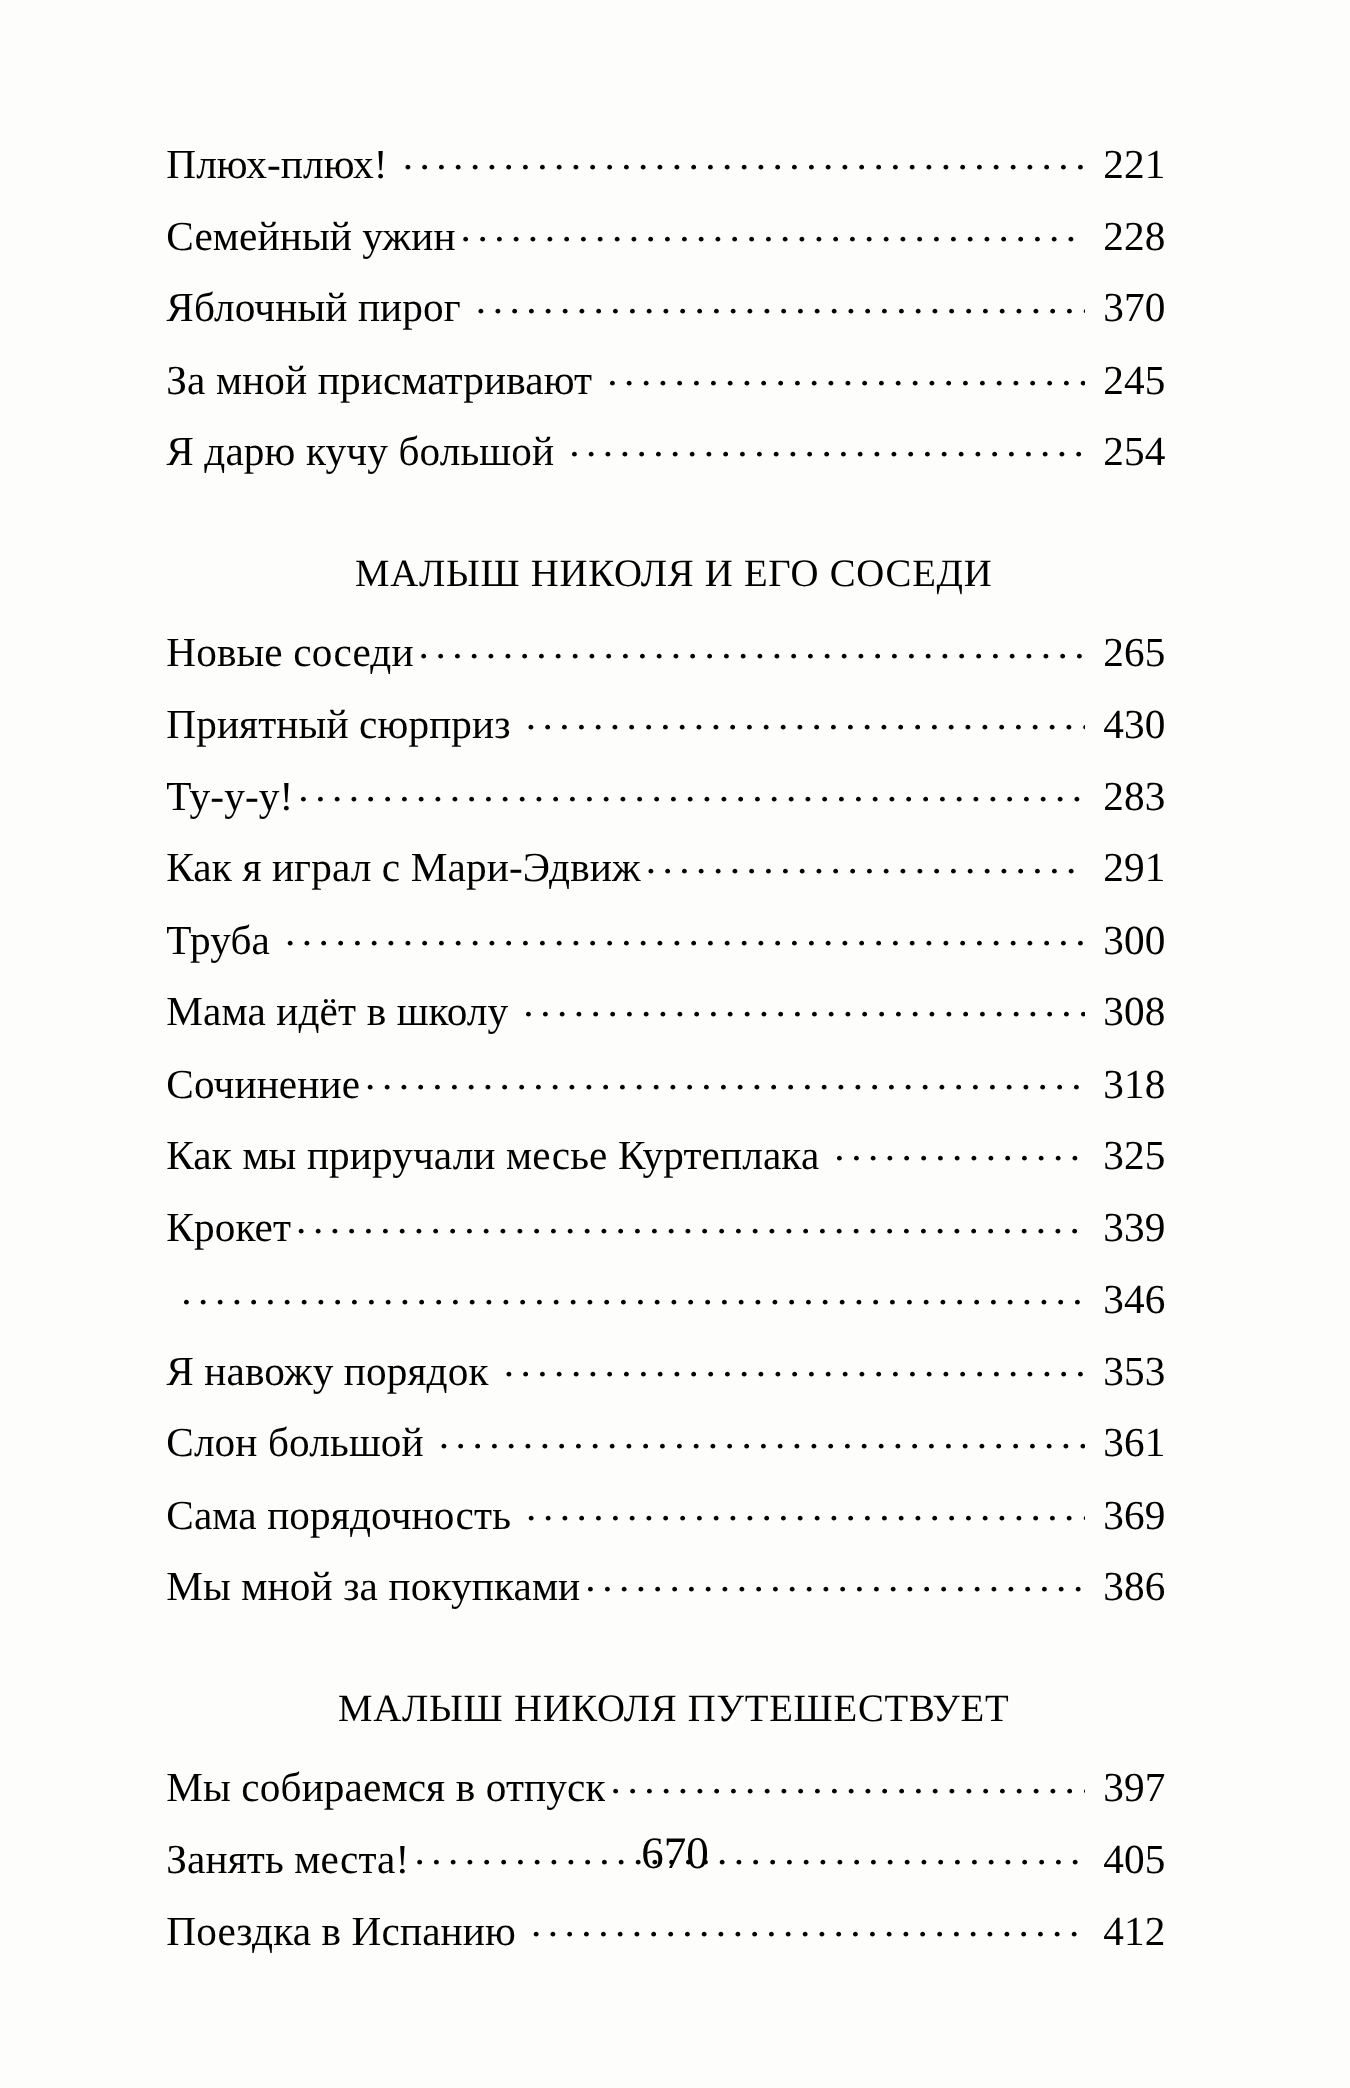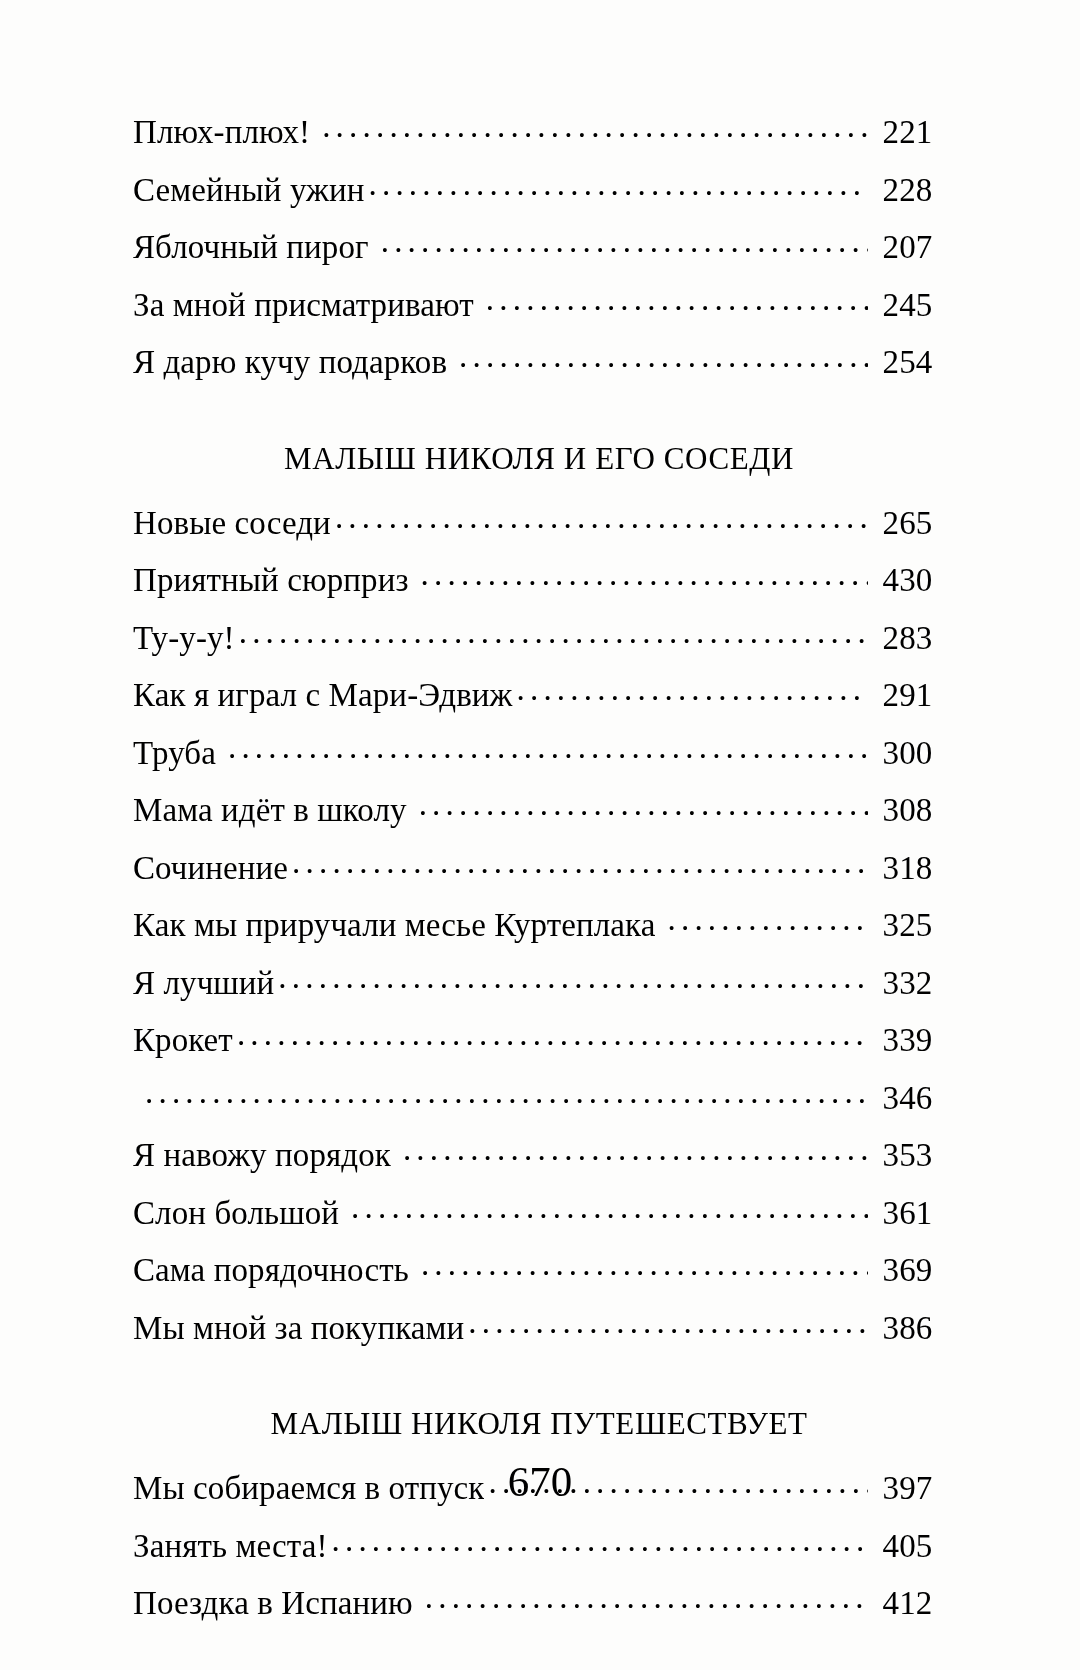--- a/index.html
+++ b/index.html
@@ -92,21 +92,21 @@
   .spacer-before-heading { height: 47px; }
   .spacer-after-heading  { height: 16px; }
 
   
   .folio {
     position: absolute;
     left: 0;
     top: 1462px;
     width: 1080px;
     text-align: center;
-    font-size: 43px;
+    font-size: 36px;
     line-height: 40px;
   }
 </style>
 </head>
 <body>
 
 <div class="page">
   <div class="content" id="toc-root">
       <div class="toc-entry gap">
         <span class="toc-title">Плюх-плюх!</span>
@@ -114,29 +114,29 @@
         <span class="toc-page">221</span>
       </div>
       <div class="toc-entry">
         <span class="toc-title">Семейный ужин</span>
         <span class="toc-leader"></span>
         <span class="toc-page">228</span>
       </div>
       <div class="toc-entry gap">
         <span class="toc-title">Яблочный пирог</span>
         <span class="toc-leader"></span>
-        <span class="toc-page">207</span>
+        <span class="toc-page">370</span>
       </div>
       <div class="toc-entry gap">
         <span class="toc-title">За мной присматривают</span>
         <span class="toc-leader"></span>
         <span class="toc-page">245</span>
       </div>
       <div class="toc-entry gap">
-        <span class="toc-title">Я дарю кучу подарков</span>
+        <span class="toc-title">Я дарю кучу большой</span>
         <span class="toc-leader"></span>
         <span class="toc-page">254</span>
       </div>
       <div class="spacer-before-heading"></div>
       <div class="section-heading">МАЛЫШ НИКОЛЯ И ЕГО СОСЕДИ</div>
       <div class="spacer-after-heading"></div>
       <div class="toc-entry">
         <span class="toc-title">Новые соседи</span>
         <span class="toc-leader"></span>
         <span class="toc-page">265</span>
@@ -170,25 +170,20 @@
         <span class="toc-title">Сочинение</span>
         <span class="toc-leader"></span>
         <span class="toc-page">318</span>
       </div>
       <div class="toc-entry gap">
         <span class="toc-title">Как мы приручали месье Куртеплака</span>
         <span class="toc-leader"></span>
         <span class="toc-page">325</span>
       </div>
       <div class="toc-entry">
-        <span class="toc-title">Я лучший</span>
-        <span class="toc-leader"></span>
-        <span class="toc-page">332</span>
-      </div>
-      <div class="toc-entry">
         <span class="toc-title">Крокет</span>
         <span class="toc-leader"></span>
         <span class="toc-page">339</span>
       </div>
       <div class="toc-entry gap">
         <span class="toc-leader"></span>
         <span class="toc-page">346</span>
       </div>
       <div class="toc-entry gap">
         <span class="toc-title">Я навожу порядок</span>

